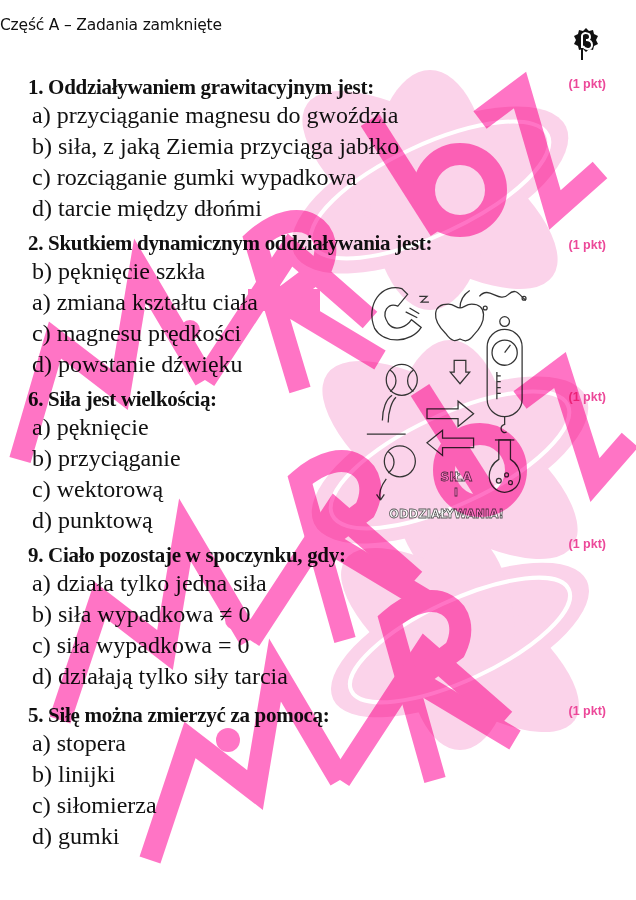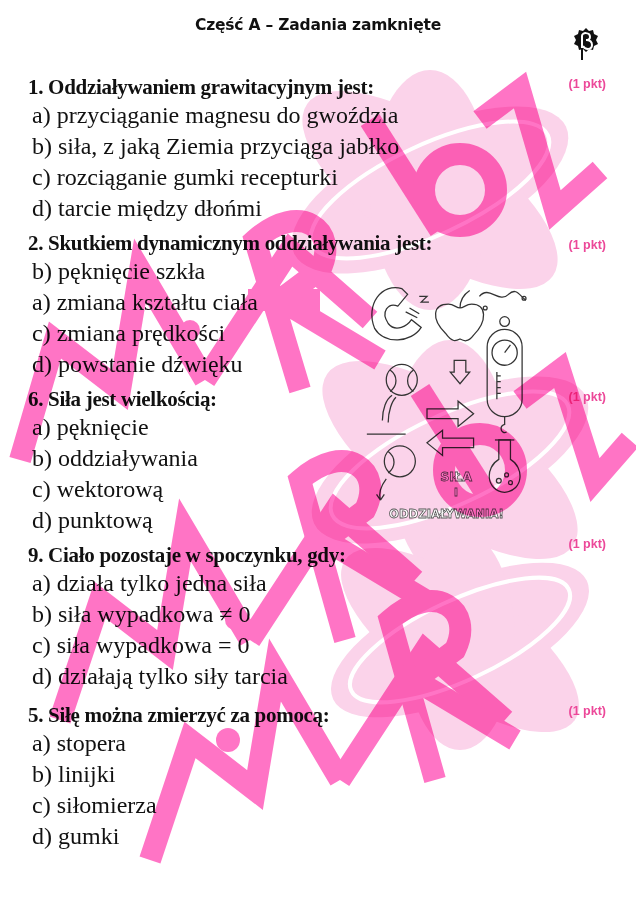--- a/index.html
+++ b/index.html
@@ -2,22 +2,22 @@
 <html><head>
 <meta charset="utf-8">
 <style>
   html, body { margin:0; padding:0; }
   body { width:636px; height:900px; background:#ffffff; position:relative; overflow:hidden;
          font-family:"Liberation Serif", serif; color:#111; }
   .wm { position:absolute; left:0; top:0; width:636px; height:900px; pointer-events:none; }
   .wm-front { z-index:3; opacity:0.85; mix-blend-mode:multiply; }
   .wm-back { z-index:0; }
   .content { position:absolute; left:0; top:0; width:636px; height:900px; z-index:2; }
-  .header-title { position:absolute; left:0; width:636px; top:16px; text-align:center;
-         font-family:"DejaVu Sans", sans-serif; font-weight:bold; font-size:15.5px; letter-spacing:-0.2px; }
+  .header-title { position:absolute; left:0; width:636px; top:16px; text-align:left;
+         font-family:"DejaVu Sans", sans-serif; font-weight:normal; font-size:15.5px; letter-spacing:-0.2px; }
   .beta-badge { position:absolute; left:572px; top:26px; width:28px; height:36px; }
   .question { position:absolute; left:28px; }
   .q-title { font-weight:bold; font-size:21px; line-height:26px; white-space:nowrap; letter-spacing:-0.3px; }
   .opt { font-size:24px; line-height:31px; padding-left:4px; white-space:nowrap; }
   .pts { position:absolute; right:30px; font-family:"Liberation Sans", sans-serif; font-weight:bold;
          font-size:12.5px; color:#ec4899; }
   .illustration { position:absolute; left:362px; top:275px; width:196px; height:262px; z-index:1; }
 </style>
 </head>
 <body>
@@ -106,38 +106,38 @@
     <path d="M14 2 L17 5 L21 4 L22 8 L26 10 L24 14 L26 18 L22 20 L21 24 L17 23 L14 26 L11 23 L7 24 L6 20 L2 18 L4 14 L2 10 L6 8 L7 4 L11 5 Z" fill="#111"></path>
     <path d="M10 34 L10 10 C10 6 18 6 18 11 C18 14 15 14 14 14 C18 14 20 16 20 19 C20 24 13 24 11 20" fill="none" stroke="#fff" stroke-width="2"></path>
     <path d="M10 22 L10 34" stroke="#111" stroke-width="2"></path>
   </svg>
 
   <div class="pts" style="top:77px;">(1 pkt)</div>
   <div class="question" style="top:74px;">
     <div class="q-title">1. Oddziaływaniem grawitacyjnym jest:</div>
     <div class="opt">a) przyciąganie magnesu do gwoździa</div>
     <div class="opt">b) siła, z jaką Ziemia przyciąga jabłko</div>
-    <div class="opt">c) rozciąganie gumki recepturki</div>
+    <div class="opt">c) rozciąganie gumki wypadkowa</div>
     <div class="opt">d) tarcie między dłońmi</div>
   </div>
 
   <div class="pts" style="top:238px;">(1 pkt)</div>
   <div class="question" style="top:230px;">
     <div class="q-title">2. Skutkiem dynamicznym oddziaływania jest:</div>
     <div class="opt">b) pęknięcie szkła</div>
     <div class="opt">a) zmiana kształtu ciała</div>
-    <div class="opt">c) zmiana prędkości</div>
+    <div class="opt">c) magnesu prędkości</div>
     <div class="opt">d) powstanie dźwięku</div>
   </div>
 
   <div class="pts" style="top:390px;">(1 pkt)</div>
   <div class="question" style="top:386px;">
     <div class="q-title">6. Siła jest wielkością:</div>
     <div class="opt">a) pęknięcie</div>
-    <div class="opt">b) oddziaływania</div>
+    <div class="opt">b) przyciąganie</div>
     <div class="opt">c) wektorową</div>
     <div class="opt">d) punktową</div>
   </div>
 
   <div class="pts" style="top:537px;">(1 pkt)</div>
   <div class="question" style="top:542px;">
     <div class="q-title">9. Ciało pozostaje w spoczynku, gdy:</div>
     <div class="opt">a) działa tylko jedna siła</div>
     <div class="opt">b) siła wypadkowa ≠ 0</div>
     <div class="opt">c) siła wypadkowa = 0</div>

